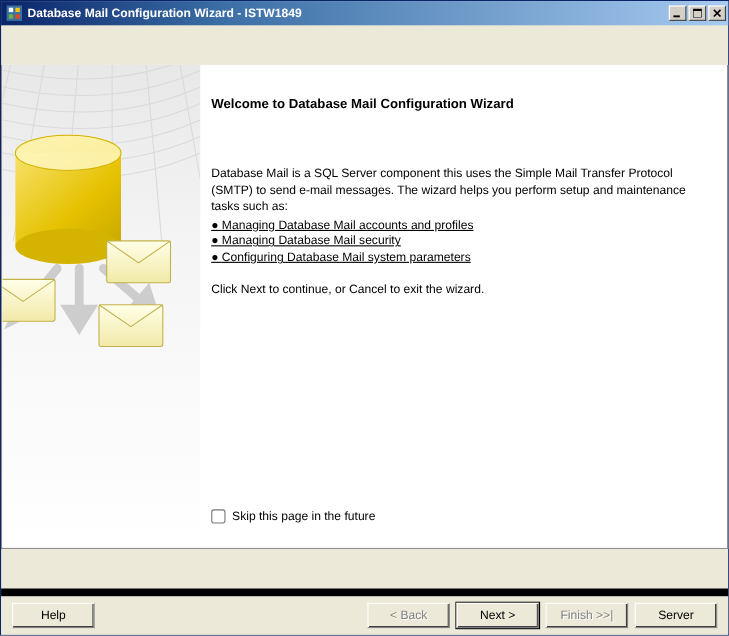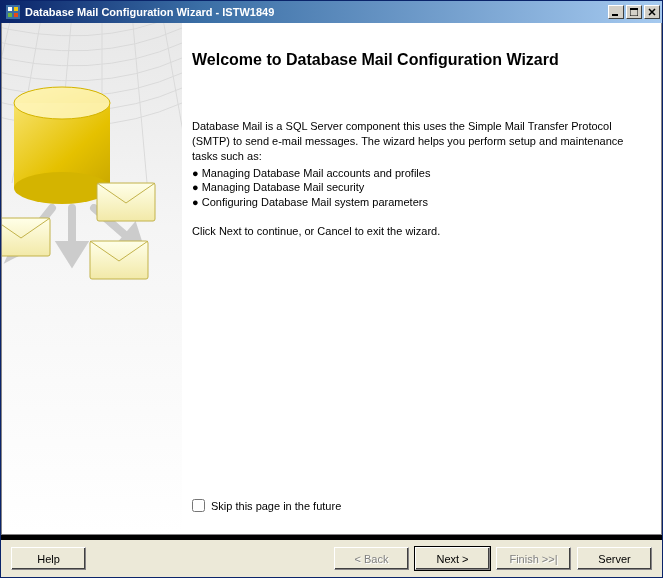--- a/index.html
+++ b/index.html
@@ -11,20 +11,21 @@
   height: 578px;
   overflow: hidden;
 }
 .window {
   width: 663px;
   height: 578px;
   border: 1px solid #0a246a;
   display: flex;
   flex-direction: column;
   background: #ece9d8;
+  gap: 36px;
 }
 .titlebar {
   height: 22px;
   background: linear-gradient(90deg, #0a246a 0%, #3a6ea5 30%, #a6caf0 100%);
   display: flex;
   align-items: center;
   padding: 0 2px 0 4px;
   color: #fff;
   font-size: 11px;
   font-weight: bold;
@@ -71,53 +72,54 @@
   overflow: hidden;
 }
 .main-panel {
   flex: 1;
   padding: 28px 24px 12px 10px;
   background: #fff;
   display: flex;
   flex-direction: column;
 }
 .main-heading {
-  font-size: 16px;
+  font-size: 12px;
   font-weight: bold;
   color: #000;
   margin-bottom: 50px;
 }
 .body-text {
   font-size: 11px;
   color: #000;
   line-height: 1.35;
 }
 .bullets {
   list-style: none;
   margin: 2px 0 0 0;
+  text-decoration: underline;
 }
 .bullets li::before {
   content: "● ";
 }
 .next-line { margin-top: 14px; }
 .spacer { flex: 1; }
 .skip-row {
   display: flex;
   align-items: flex-end;
   gap: 6px;
   margin-bottom: 10px;
 }
 .skip-row input[type=checkbox] {
   width: 13px;
   height: 13px;
 }
 .button-bar {
   height: 42px;
   background: #ece9d8;
-  border-top: 5px solid #000000;
+  border-top: 7px solid #000000;
   display: flex;
   align-items: center;
   padding: 0 10px;
 }
 .btn {
   min-width: 75px;
   height: 23px;
   background: #ece9d8;
   border: 1px solid #848284;
   border-top-color: #fff;

